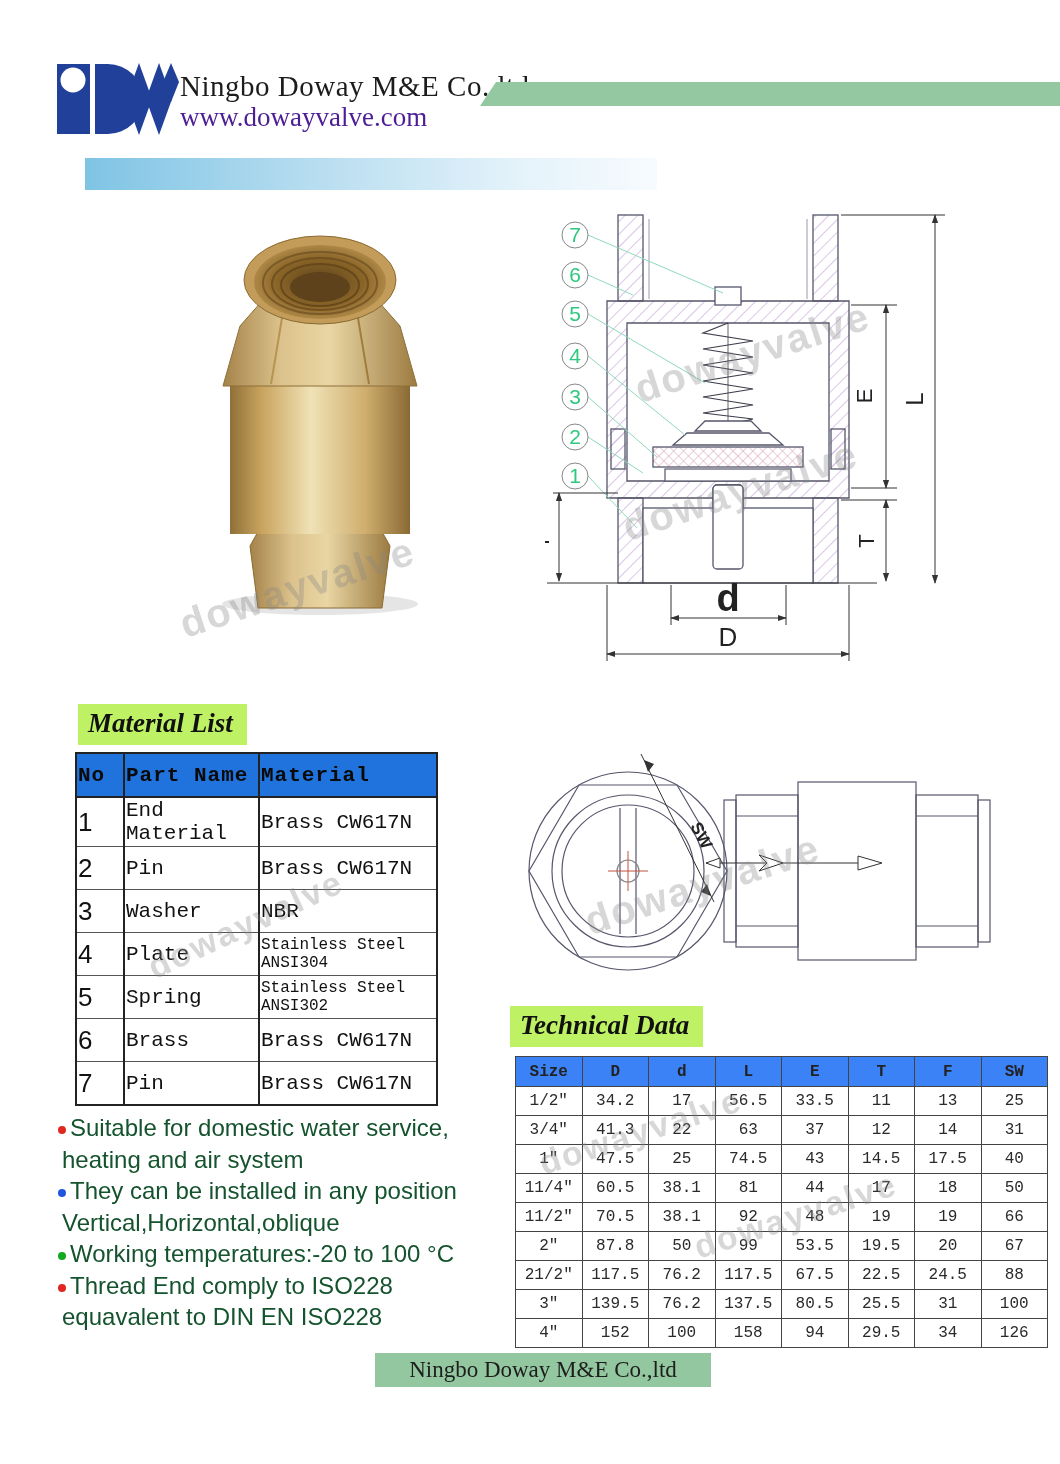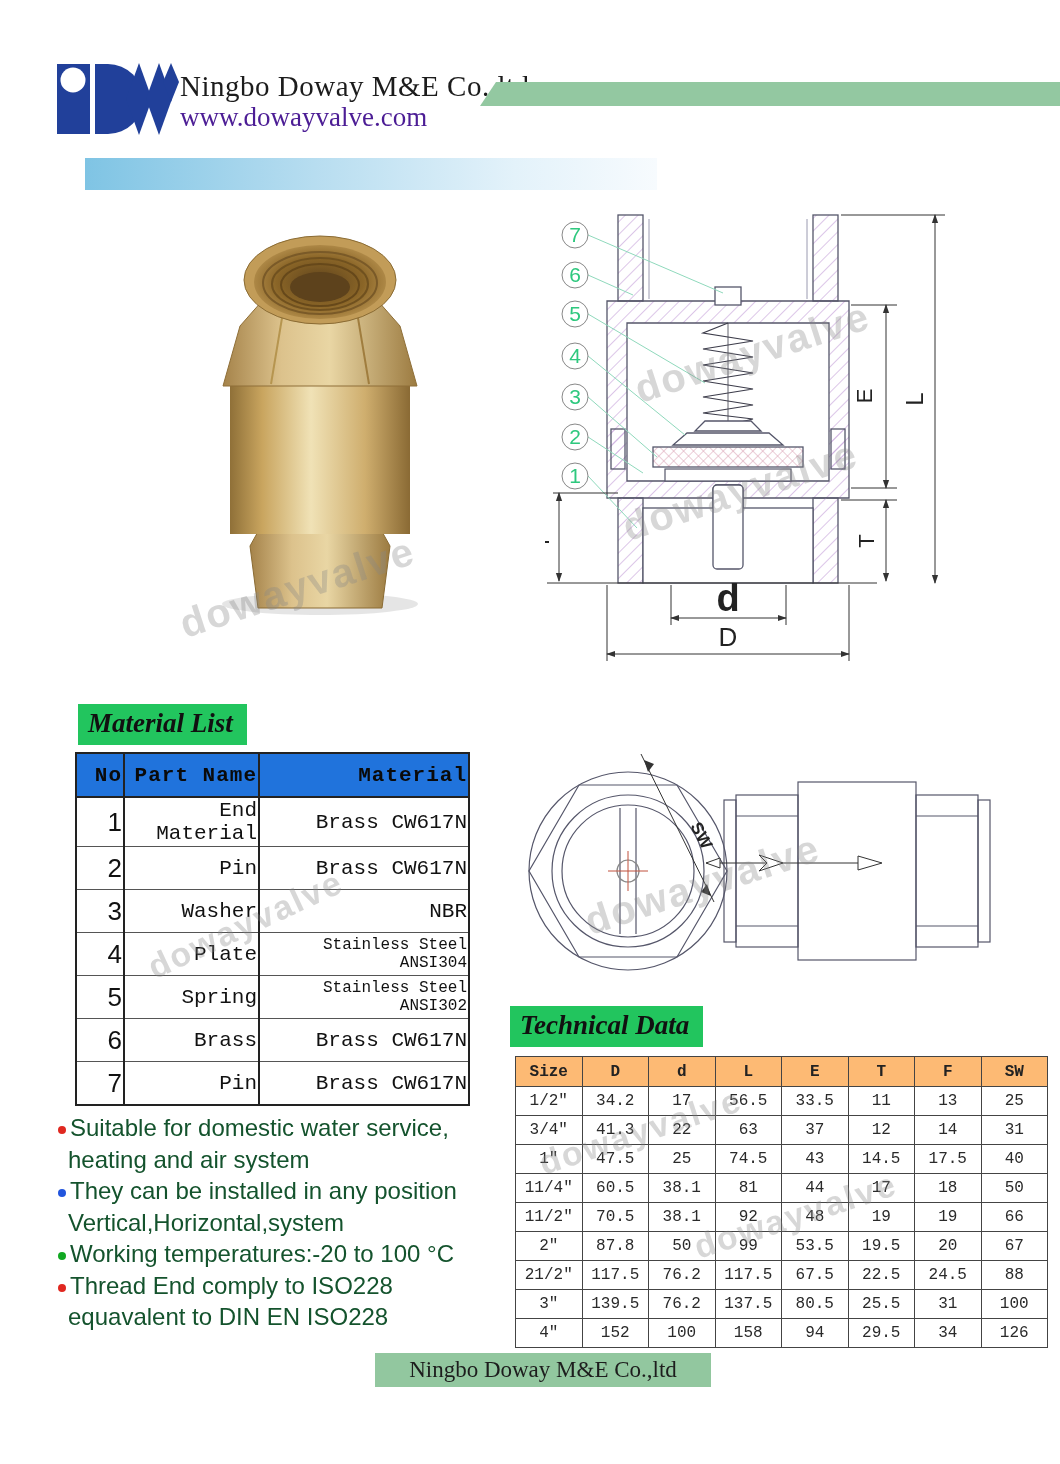--- a/index.html
+++ b/index.html
@@ -10,46 +10,46 @@
   .company-name{position:absolute;left:180px;top:70px;font-family:"Liberation Serif",serif;
     font-size:29px;color:#1c1c1c;letter-spacing:.5px;}
   .website{position:absolute;left:180px;top:102px;font-family:"Liberation Serif",serif;
     font-size:27px;color:#4c1d95;}
   .green-band{position:absolute;left:480px;top:82px;width:580px;height:24px;background:#93c8a1;
     clip-path:polygon(16px 0,100% 0,100% 100%,0 100%);}
   .blue-bar{position:absolute;left:85px;top:158px;width:572px;height:32px;
     background:linear-gradient(90deg,#7fc4e4 0%,#b7ddf0 40%,#e3f2fa 75%,#f7fbfe 100%);}
 
   
-  .sec-title{position:absolute;background:#22c55e;color:#111;font-family:"Liberation Serif",serif;
+  .sec-title{position:absolute;background:#bef264;color:#111;font-family:"Liberation Serif",serif;
     font-style:italic;font-size:27px;font-weight:700;padding:4px 14px 6px 10px;}
 
   
   table{border-collapse:collapse;}
-  .material-table{position:absolute;left:75px;top:752px;width:395px;border:2px solid #222;
-    font-family:"Liberation Mono",monospace;color:#111;text-align:right;}
+  .material-table{position:absolute;left:75px;top:752px;width:363px;border:2px solid #222;
+    font-family:"Liberation Mono",monospace;color:#111;text-align:left;}
   .material-table th{background:#2073dc;border:2px solid #222;font-size:21px;color:#0a0a0a;
     height:40px;font-weight:600;letter-spacing:1px;}
   .material-table td{border:1px solid #555;border-left:2px solid #222;border-right:2px solid #222;
     height:40px;font-size:21px;}
   .material-table td:first-child{font-family:"Liberation Sans",sans-serif;font-size:26px;width:44px;}
   .material-table td:nth-child(2){width:131px;}
   .material-table tr:nth-child(4) td:nth-child(3),
   .material-table tr:nth-child(5) td:nth-child(3){font-size:16px;}
 
   
   .tech-table{position:absolute;left:515px;top:1056px;width:533px;border:1.5px solid #444;
     font-family:"Liberation Mono",monospace;color:#2a2a2a;text-align:center;table-layout:fixed;}
-  .tech-table th{background:#fdba74;border:1px solid #444;font-size:16px;color:#222;height:27px;font-weight:600;}
+  .tech-table th{background:#3b82f6;border:1px solid #444;font-size:16px;color:#222;height:27px;font-weight:600;}
   .tech-table td{border:1px solid #444;height:26px;font-size:16px;}
 
   
   .features{position:absolute;left:58px;top:1112px;width:430px;font-size:24px;color:#14532d;}
   .f-line{display:flex;align-items:baseline;line-height:31.5px;}
-  .f-line.cont{margin-left:10px;}
+  .f-line.cont{margin-left:4px;}
   .dot{display:inline-block;width:8px;height:8px;border-radius:50%;flex:0 0 8px;
     margin-right:4px;transform:translateY(-2px);}
 
   
   .footer-band{position:absolute;left:375px;top:1353px;width:336px;height:34px;background:#92c79f;
     display:flex;align-items:center;justify-content:center;font-family:"Liberation Serif",serif;
     font-size:23px;color:#1d1d1d;}
 
   
   .wm{position:absolute;font-family:"Liberation Sans",sans-serif;font-weight:700;font-size:40px;
@@ -314,21 +314,21 @@
         <div class="f-line cont">
           <span>heating and  air system</span>
         </div>
       </div>
       <div class="feature">
         <div class="f-line">
           <span class="dot" style="background: rgb(34, 85, 221);"></span>
           <span>They can be installed in any position</span>
         </div>
         <div class="f-line cont">
-          <span>Vertical,Horizontal,system</span>
+          <span>Vertical,Horizontal,oblique</span>
         </div>
       </div>
       <div class="feature">
         <div class="f-line">
           <span class="dot" style="background: rgb(17, 168, 34);"></span>
           <span>Working temperatures:-20 to 100 °C</span>
         </div>
       </div>
       <div class="feature">
         <div class="f-line">

